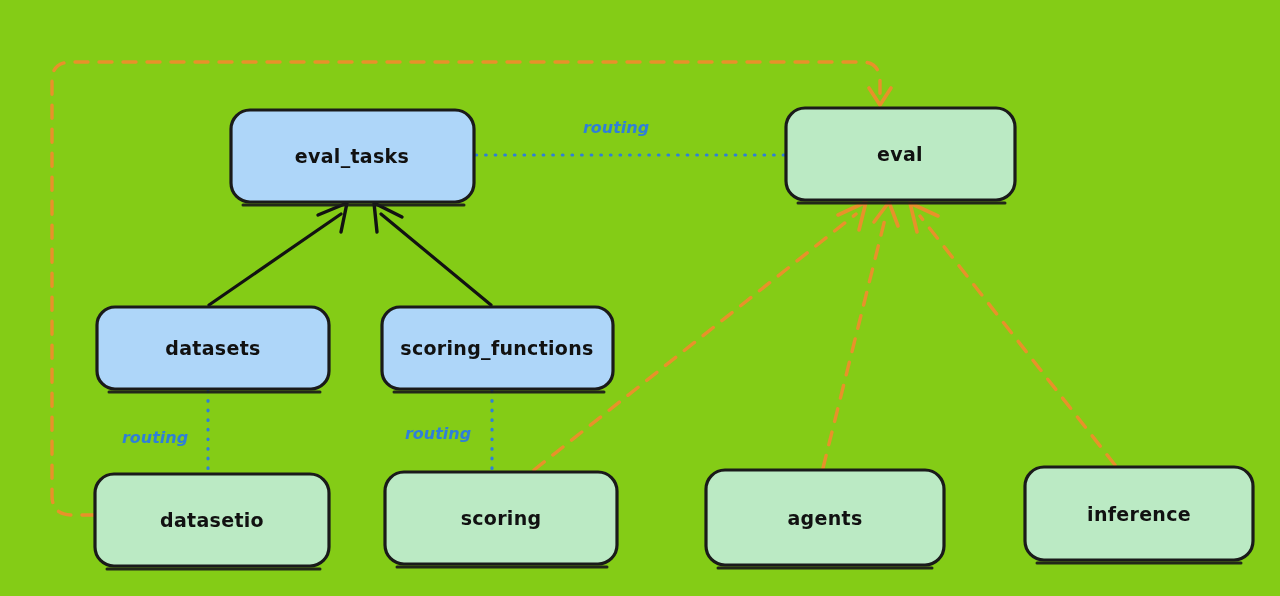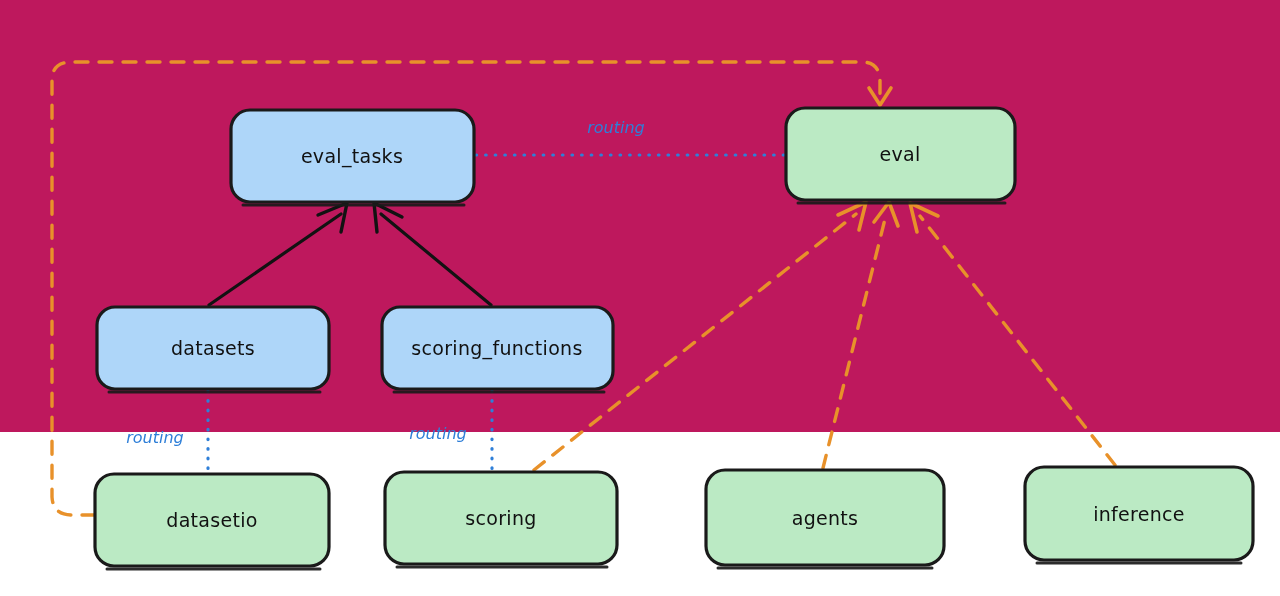--- a/index.html
+++ b/index.html
@@ -10,22 +10,23 @@
   }
   body {
     width: 1280px;
     height: 596px;
     overflow: hidden;
     font-family: "DejaVu Sans", sans-serif;
   }
   #diagram-root {
     position: relative;
     width: 1280px;
-    height: 432px;
-    background: #be185d;
+    height: 596px;
+    background: #84cc16;
+    font-weight: bold;
   }
   svg#diagram-svg {
     position: absolute;
     left: 0;
     top: 0;
     width: 1280px;
     height: 596px;
     display: block;
   }
   .node-shape {

